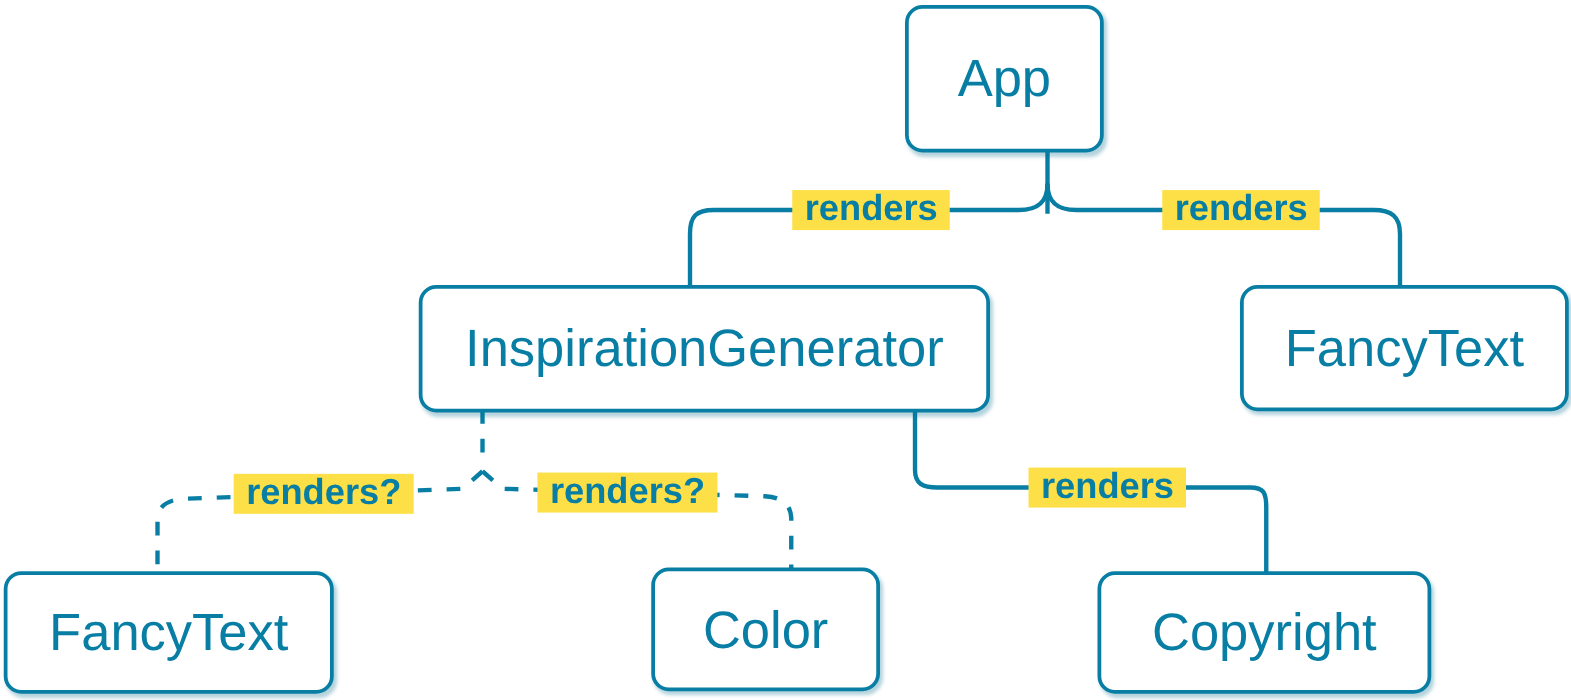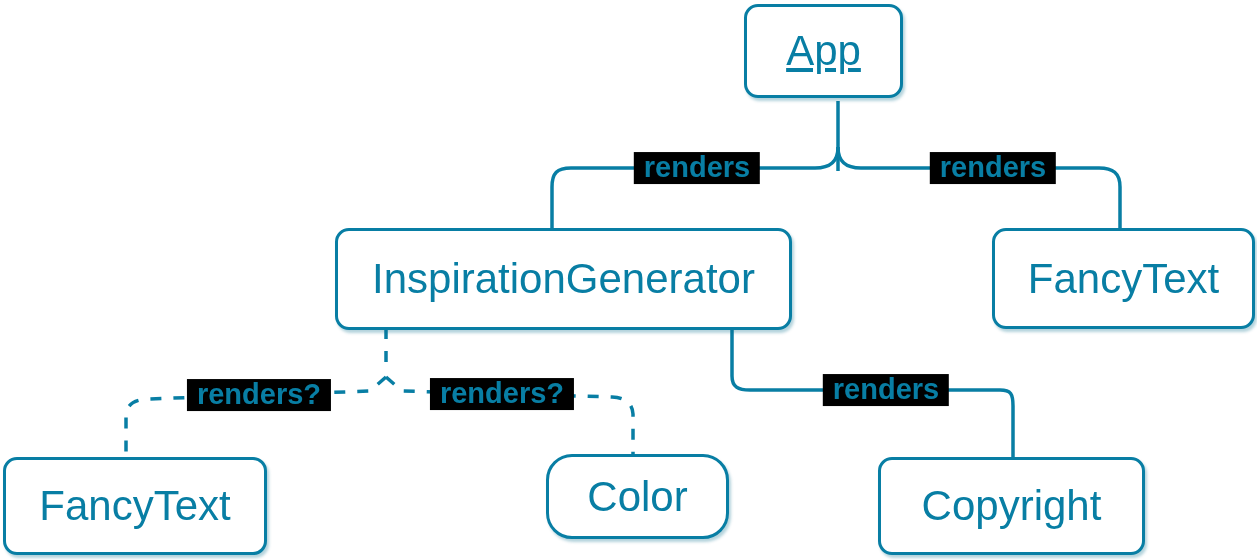--- a/index.html
+++ b/index.html
@@ -37,31 +37,31 @@
     justify-content: center;
     background: var(--node-bg);
     border: 3px solid var(--accent);
     border-radius: 14px;
     box-shadow: 2px 3px 3px rgba(8, 110, 140, 0.3);
     color: var(--accent);
     font-size: 42px;
     line-height: 1;
     white-space: nowrap;
   }
-  .node--app                   { left: 744px; top: 4px;   width: 159px; height: 94px; text-decoration: underline; }
+  .node--app                   { left: 724px; top: 4px;   width: 159px; height: 118px; }
   .node--inspiration-generator { left: 335px; top: 228px; width: 457px; height: 102px; text-align: right; }
   .node--fancy-text-top        { left: 992px; top: 228px; width: 263px; height: 101px; }
   .node--fancy-text-bottom     { left: 3px;   top: 457px; width: 264px; height: 98px; }
-  .node--color                 { left: 546px; top: 454px; width: 183px; height: 85px; border-radius: 26px; }
+  .node--color                 { left: 521px; top: 454px; width: 183px; height: 99px; }
   .node--copyright             { left: 878px; top: 457px; width: 267px; height: 98px; }
   .edge-label {
     position: absolute;
     z-index: 2;
     transform: translate(-50%, -50%);
-    background: #000000;
+    background: #fde047;
     color: var(--accent);
     font-size: 29px;
     font-weight: 700;
     line-height: 1.1;
     padding: 0 10px;
     white-space: nowrap;
   }
   .edge-label--app-ig        { left: 697px;  top: 168px; }
   .edge-label--app-ft        { left: 993px;  top: 168px; }
   .edge-label--ig-copyright  { left: 886px;  top: 390px; }

